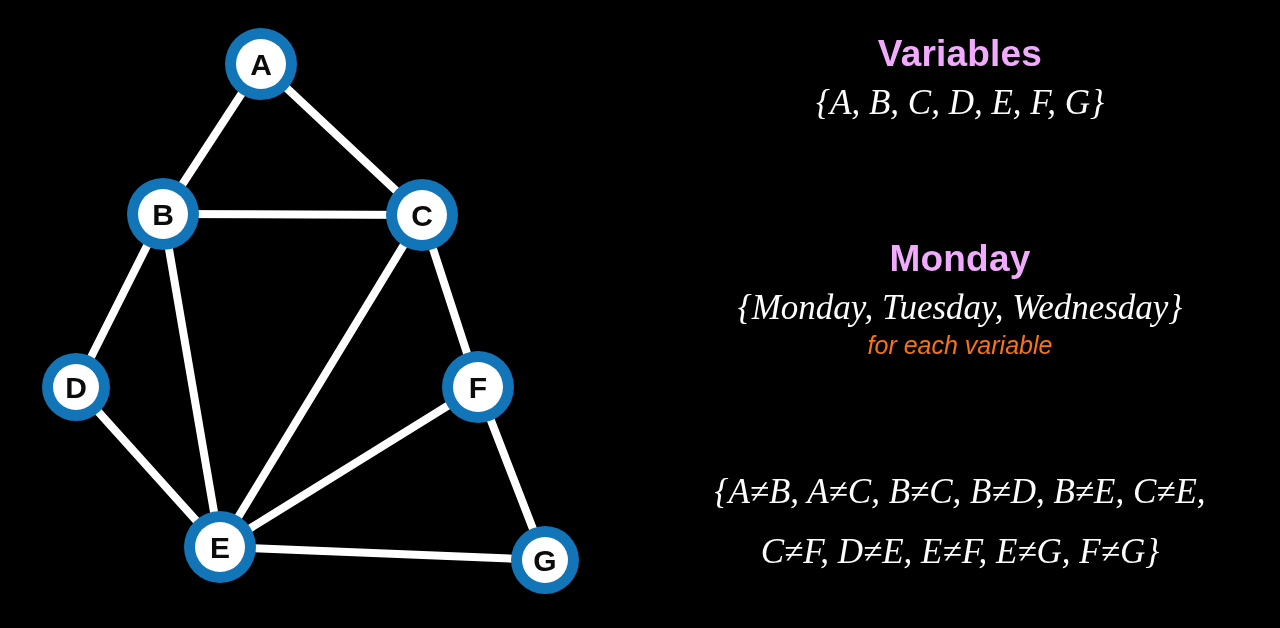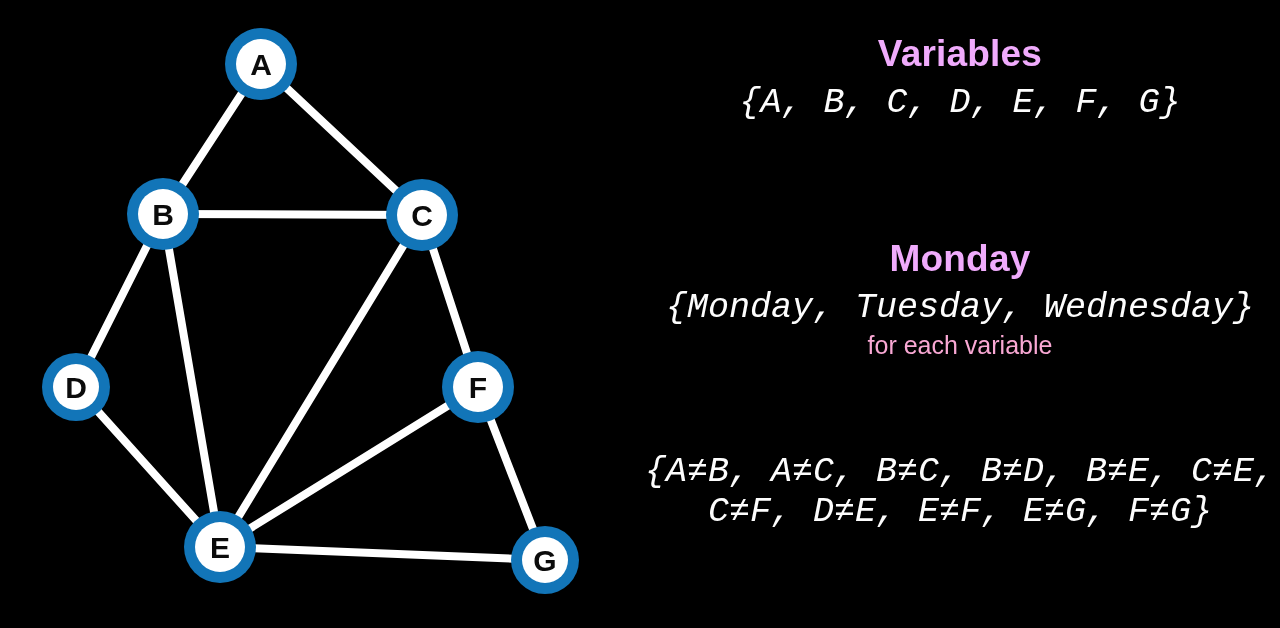--- a/index.html
+++ b/index.html
@@ -62,40 +62,42 @@
   .sec-heading {
     font-family: "Liberation Sans", sans-serif;
     font-weight: bold;
     font-size: 37px;
     line-height: 44px;
     letter-spacing: 0.2px;
     color: #f0abfc;
     margin: 0;
   }
   .sec-math {
-    font-family: Liberation Mono, monospace;
+    font-family: Liberation Serif, serif;
     font-style: italic;
     font-size: 35px;
     line-height: 42px;
     color: #fdfdfd;
     margin: 0;
     white-space: nowrap;
   }
   .sec-math.wrap {
     white-space: normal;
     line-height: 40px;
     padding: 0 2px;
+    margin-top: 20px;
   }
   .sec-note {
     font-family: "Liberation Sans", sans-serif;
     font-weight: normal;
     font-size: 25px;
     line-height: 32px;
-    color: #f9a8d4;
+    color: #f97316;
     margin: 0;
+    font-style: italic;
   }
 
   #sec-variables { top: 32px; }
   #sec-domains   { top: 237px; }
   #sec-constraints { top: 452px; }
 
   .gap-sm { height: 6px; }
 </style>
 </head>
 <body>

